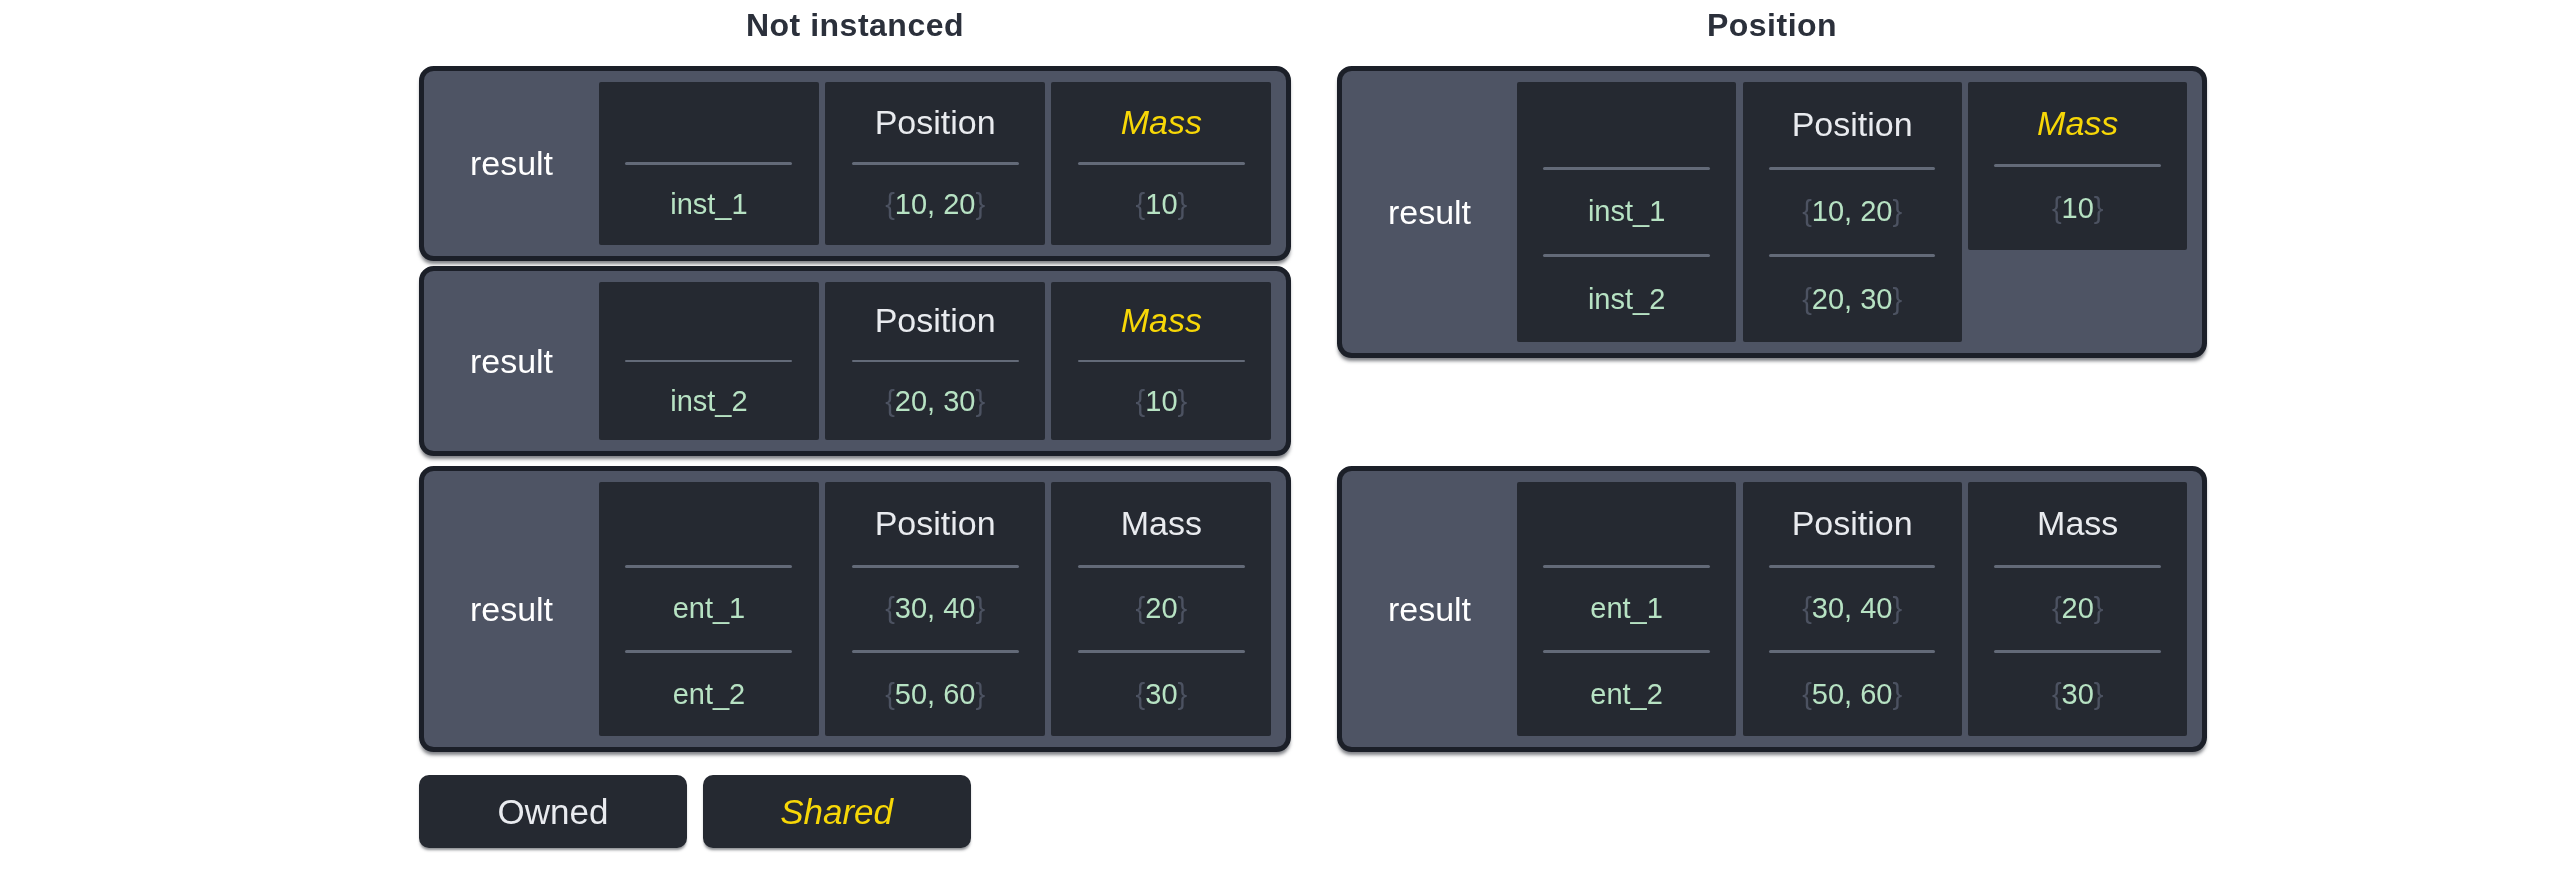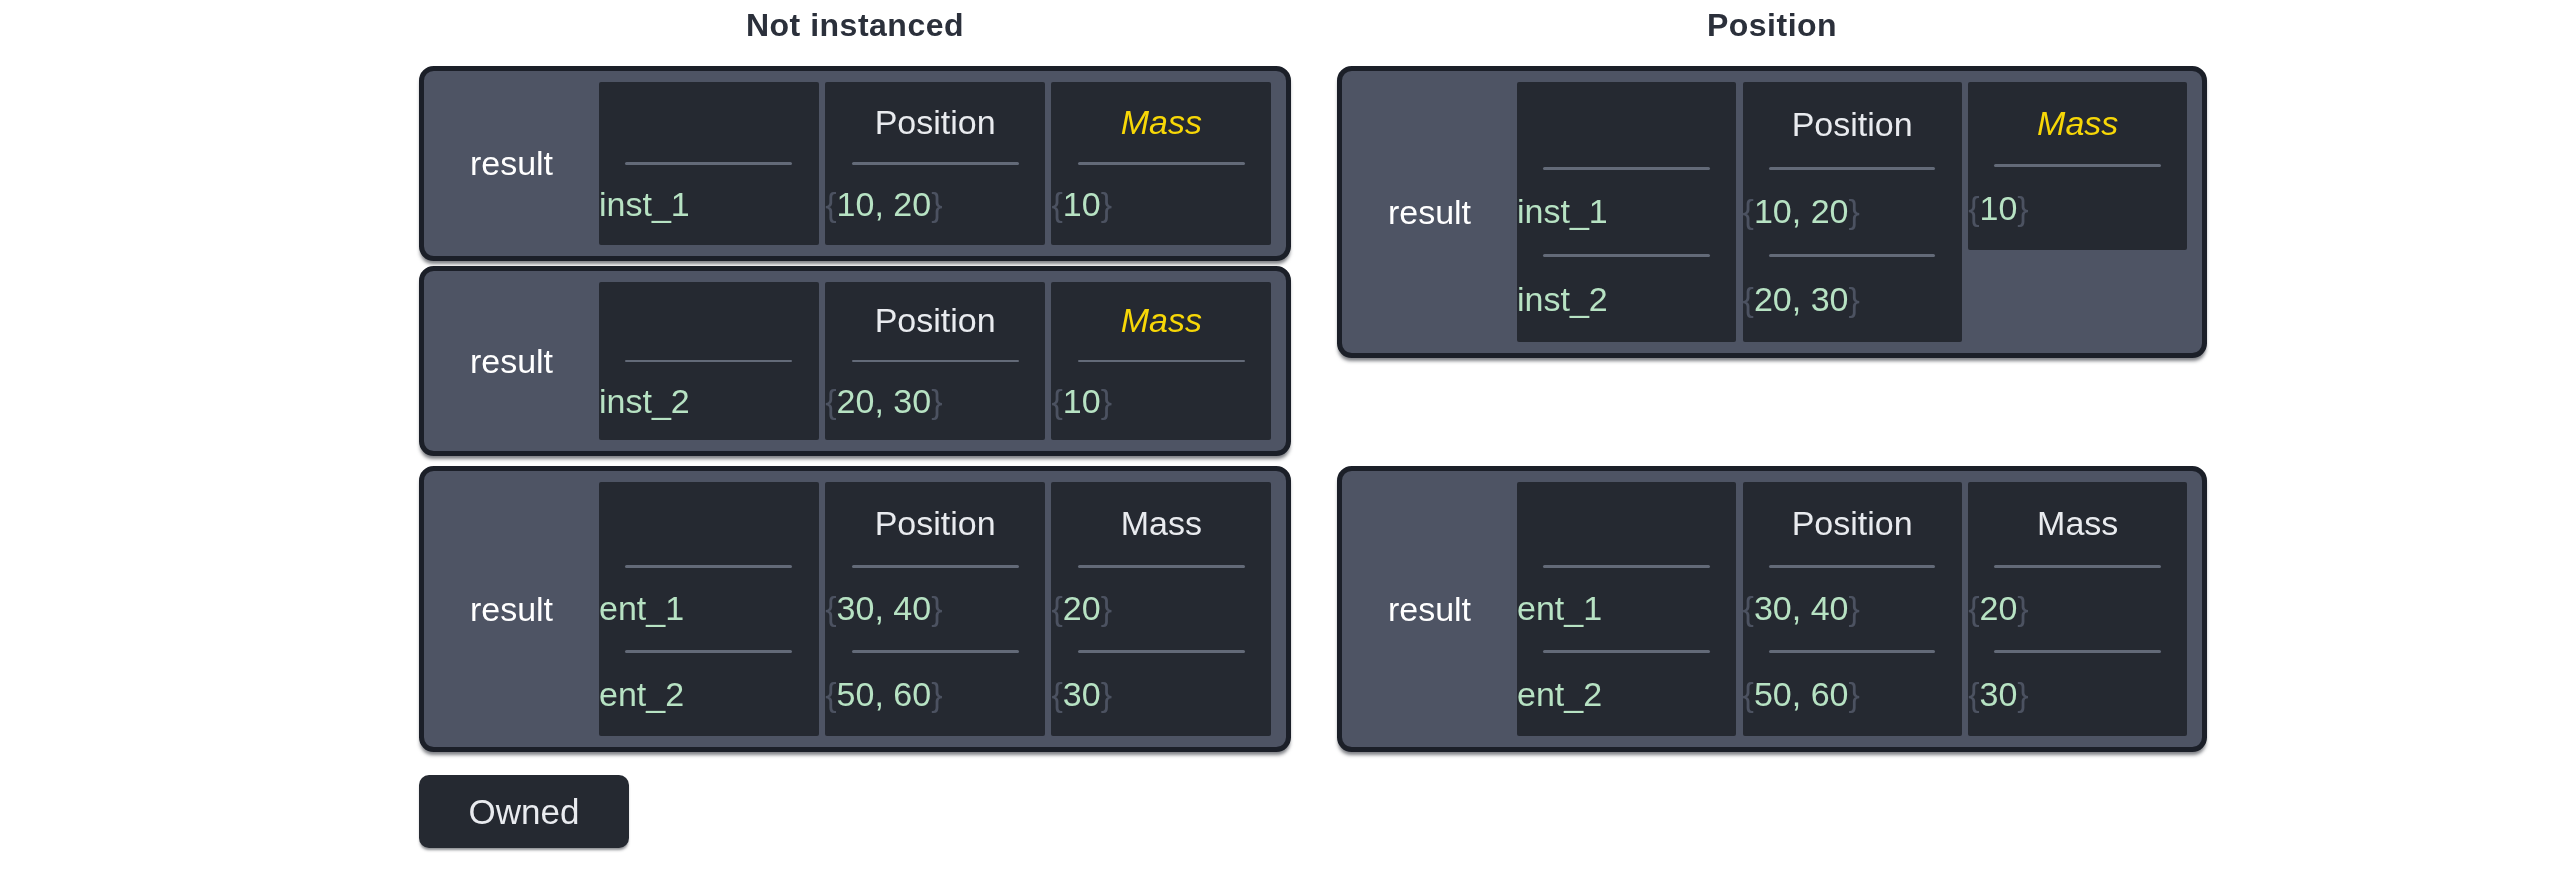--- a/index.html
+++ b/index.html
@@ -41,28 +41,28 @@
   .hdr{
     flex:1;display:flex;align-items:center;justify-content:center;
     font-size:34px;color:#e9ebef;white-space:pre;
   }
   .hdr.shared{color:#f7d707;font-style:italic;}
   .divider{
     flex:0 0 2.8px;height:2.8px;width:76%;align-self:center;
     background:#636a78;border-radius:1.8px;
   }
   .vrow{
-    flex:1;display:flex;align-items:center;justify-content:flex-start;
-    font-size:34px;color:#b7e2c3;white-space:pre;
+    flex:1;display:flex;align-items:center;justify-content:center;
+    font-size:29px;color:#b7e2c3;white-space:pre;
   }
   .vrow .brace{color:#4c5261;}
 
   .legend{position:absolute;left:419px;top:775px;display:flex;gap:15.6px;}
   .legend-chip{
-    box-sizing:border-box;width:210px;height:73px;background:#252931;
+    box-sizing:border-box;width:268px;height:73px;background:#252931;
     border-radius:10px;display:flex;align-items:center;justify-content:center;
     font-size:35px;color:#e9ebef;
     box-shadow:0 3.7px 2.8px -1.8px rgba(22,26,34,0.5);
   }
   #legend-shared{color:#f7d707;font-style:italic;}
 </style>
 </head>
 <body>
 
 <div class="col-title" id="title-left">Not instanced</div>
@@ -183,14 +183,15 @@
           <div class="vrow"><span class="brace">{</span><span>20</span><span class="brace">}</span></div>
           <div class="divider"></div>
           <div class="vrow"><span class="brace">{</span><span>30</span><span class="brace">}</span></div>
         </div>
       </div>
     </div>
   </div>
 
 <div class="legend">
   <div class="legend-chip" id="legend-owned">Owned</div>
+  <div class="legend-chip" id="legend-shared">Shared</div>
 </div>
 
 
 </body></html>

